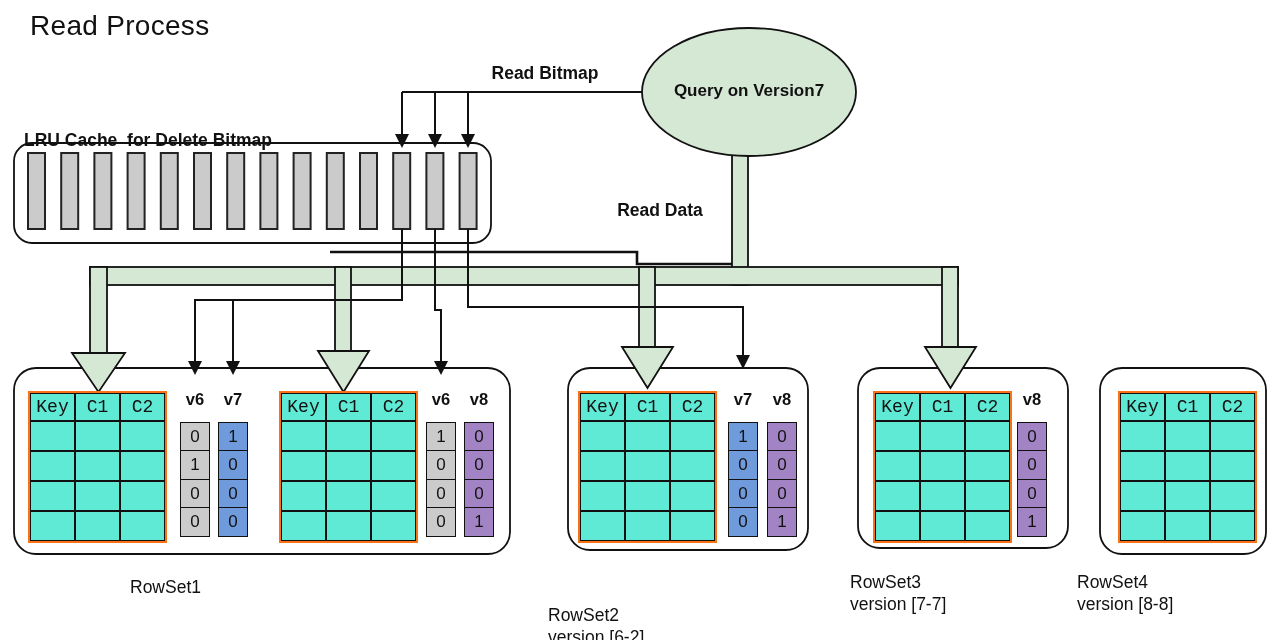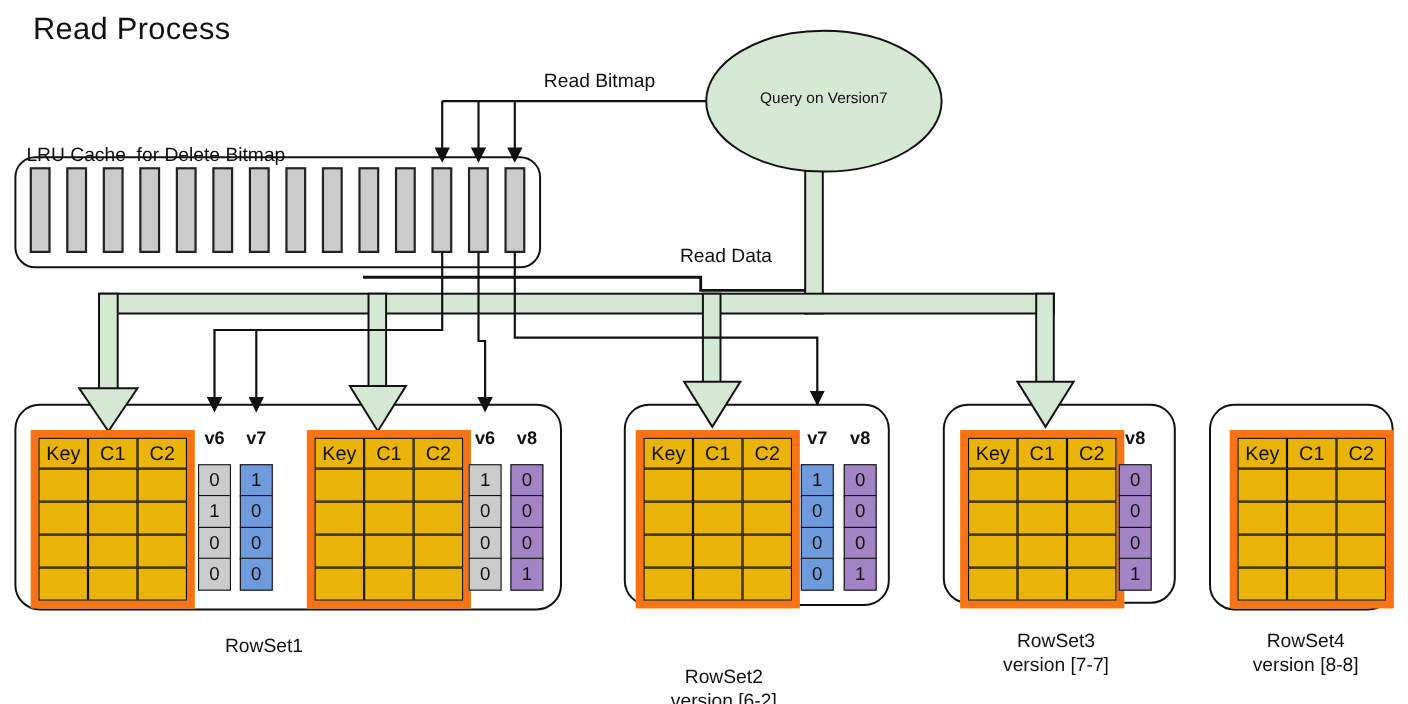--- a/index.html
+++ b/index.html
@@ -1,38 +1,38 @@
 <!DOCTYPE html>
 <html style="--green: #d5e8d4; --gray: #cbcbcb; --blue: #6f9bdd; --purple: #a284c4;"><head>
 <meta charset="utf-8">
 <style>
   html,body{margin:0;padding:0;background:#fff;width:1280px;height:640px;overflow:hidden;
     font-family:"Liberation Sans",sans-serif;color:#111;}
   #stage{position:relative;width:1280px;height:536px;}
   #wires{position:absolute;left:0;top:0;z-index:1;}
-  .txt{position:absolute;z-index:3;}
+  .txt{position:absolute;z-index:3;font-weight:bold;}
   .title{left:30px;top:10px;font-size:28px;font-weight:500;letter-spacing:.3px;}
   .cachelabel{left:24px;top:114px;font-size:17.5px;white-space:pre;margin-top:16px;}
   .readbitmap{left:470px;top:63px;width:150px;text-align:center;font-size:17.5px;}
-  .readdata{left:600px;top:222px;width:120px;text-align:center;font-size:17.5px;}
-  .qlabel{left:649px;top:81px;width:200px;text-align:center;font-size:14px;}
+  .readdata{left:600px;top:200px;width:120px;text-align:center;font-size:17.5px;}
+  .qlabel{left:649px;top:81px;width:200px;text-align:center;font-size:17px;}
   .tbl{position:absolute;top:391px;z-index:3;display:grid;
     grid-template-columns:repeat(3,45px);grid-template-rows:28px repeat(4,30px);
-    border:7px solid #f97316;background:#eab308;box-sizing:content-box;}
+    border:2px solid #f97316;background:#5eead4;box-sizing:content-box;font-family:Liberation Mono, monospace;}
   .tbl>div{border:1px solid #111;}
   .tbl .h{display:flex;align-items:center;justify-content:center;font-size:18px;}
   .bitcol{position:absolute;top:422px;z-index:3;width:30px;}
   .bcell{width:30px;height:30px;box-sizing:border-box;border:1.6px solid #111;
     margin-top:-1.6px;display:flex;align-items:center;justify-content:center;font-size:17px;}
   .bitcol .bcell:first-child{margin-top:0;}
   .gray{background:var(--gray);}
   .blue{background:var(--blue);}
   .purple{background:var(--purple);}
   .blabel{position:absolute;top:390px;z-index:3;width:40px;text-align:center;font-size:16.5px;font-weight:bold;}
-  .rslabel{position:absolute;z-index:3;width:220px;text-align:center;font-size:17.5px;line-height:22px;}
+  .rslabel{position:absolute;z-index:3;width:220px;text-align:left;font-size:17.5px;line-height:22px;}
 </style>
 </head>
 <body>
 
 <div id="stage">
 
   <svg id="wires" width="1280" height="640" viewBox="0 0 1280 640">
     <defs>
       <marker id="arr" markerWidth="7" markerHeight="7" refX="6" refY="3.5" orient="auto">
         <path d="M0,0 L7,3.5 L0,7 z" fill="#111"></path>

